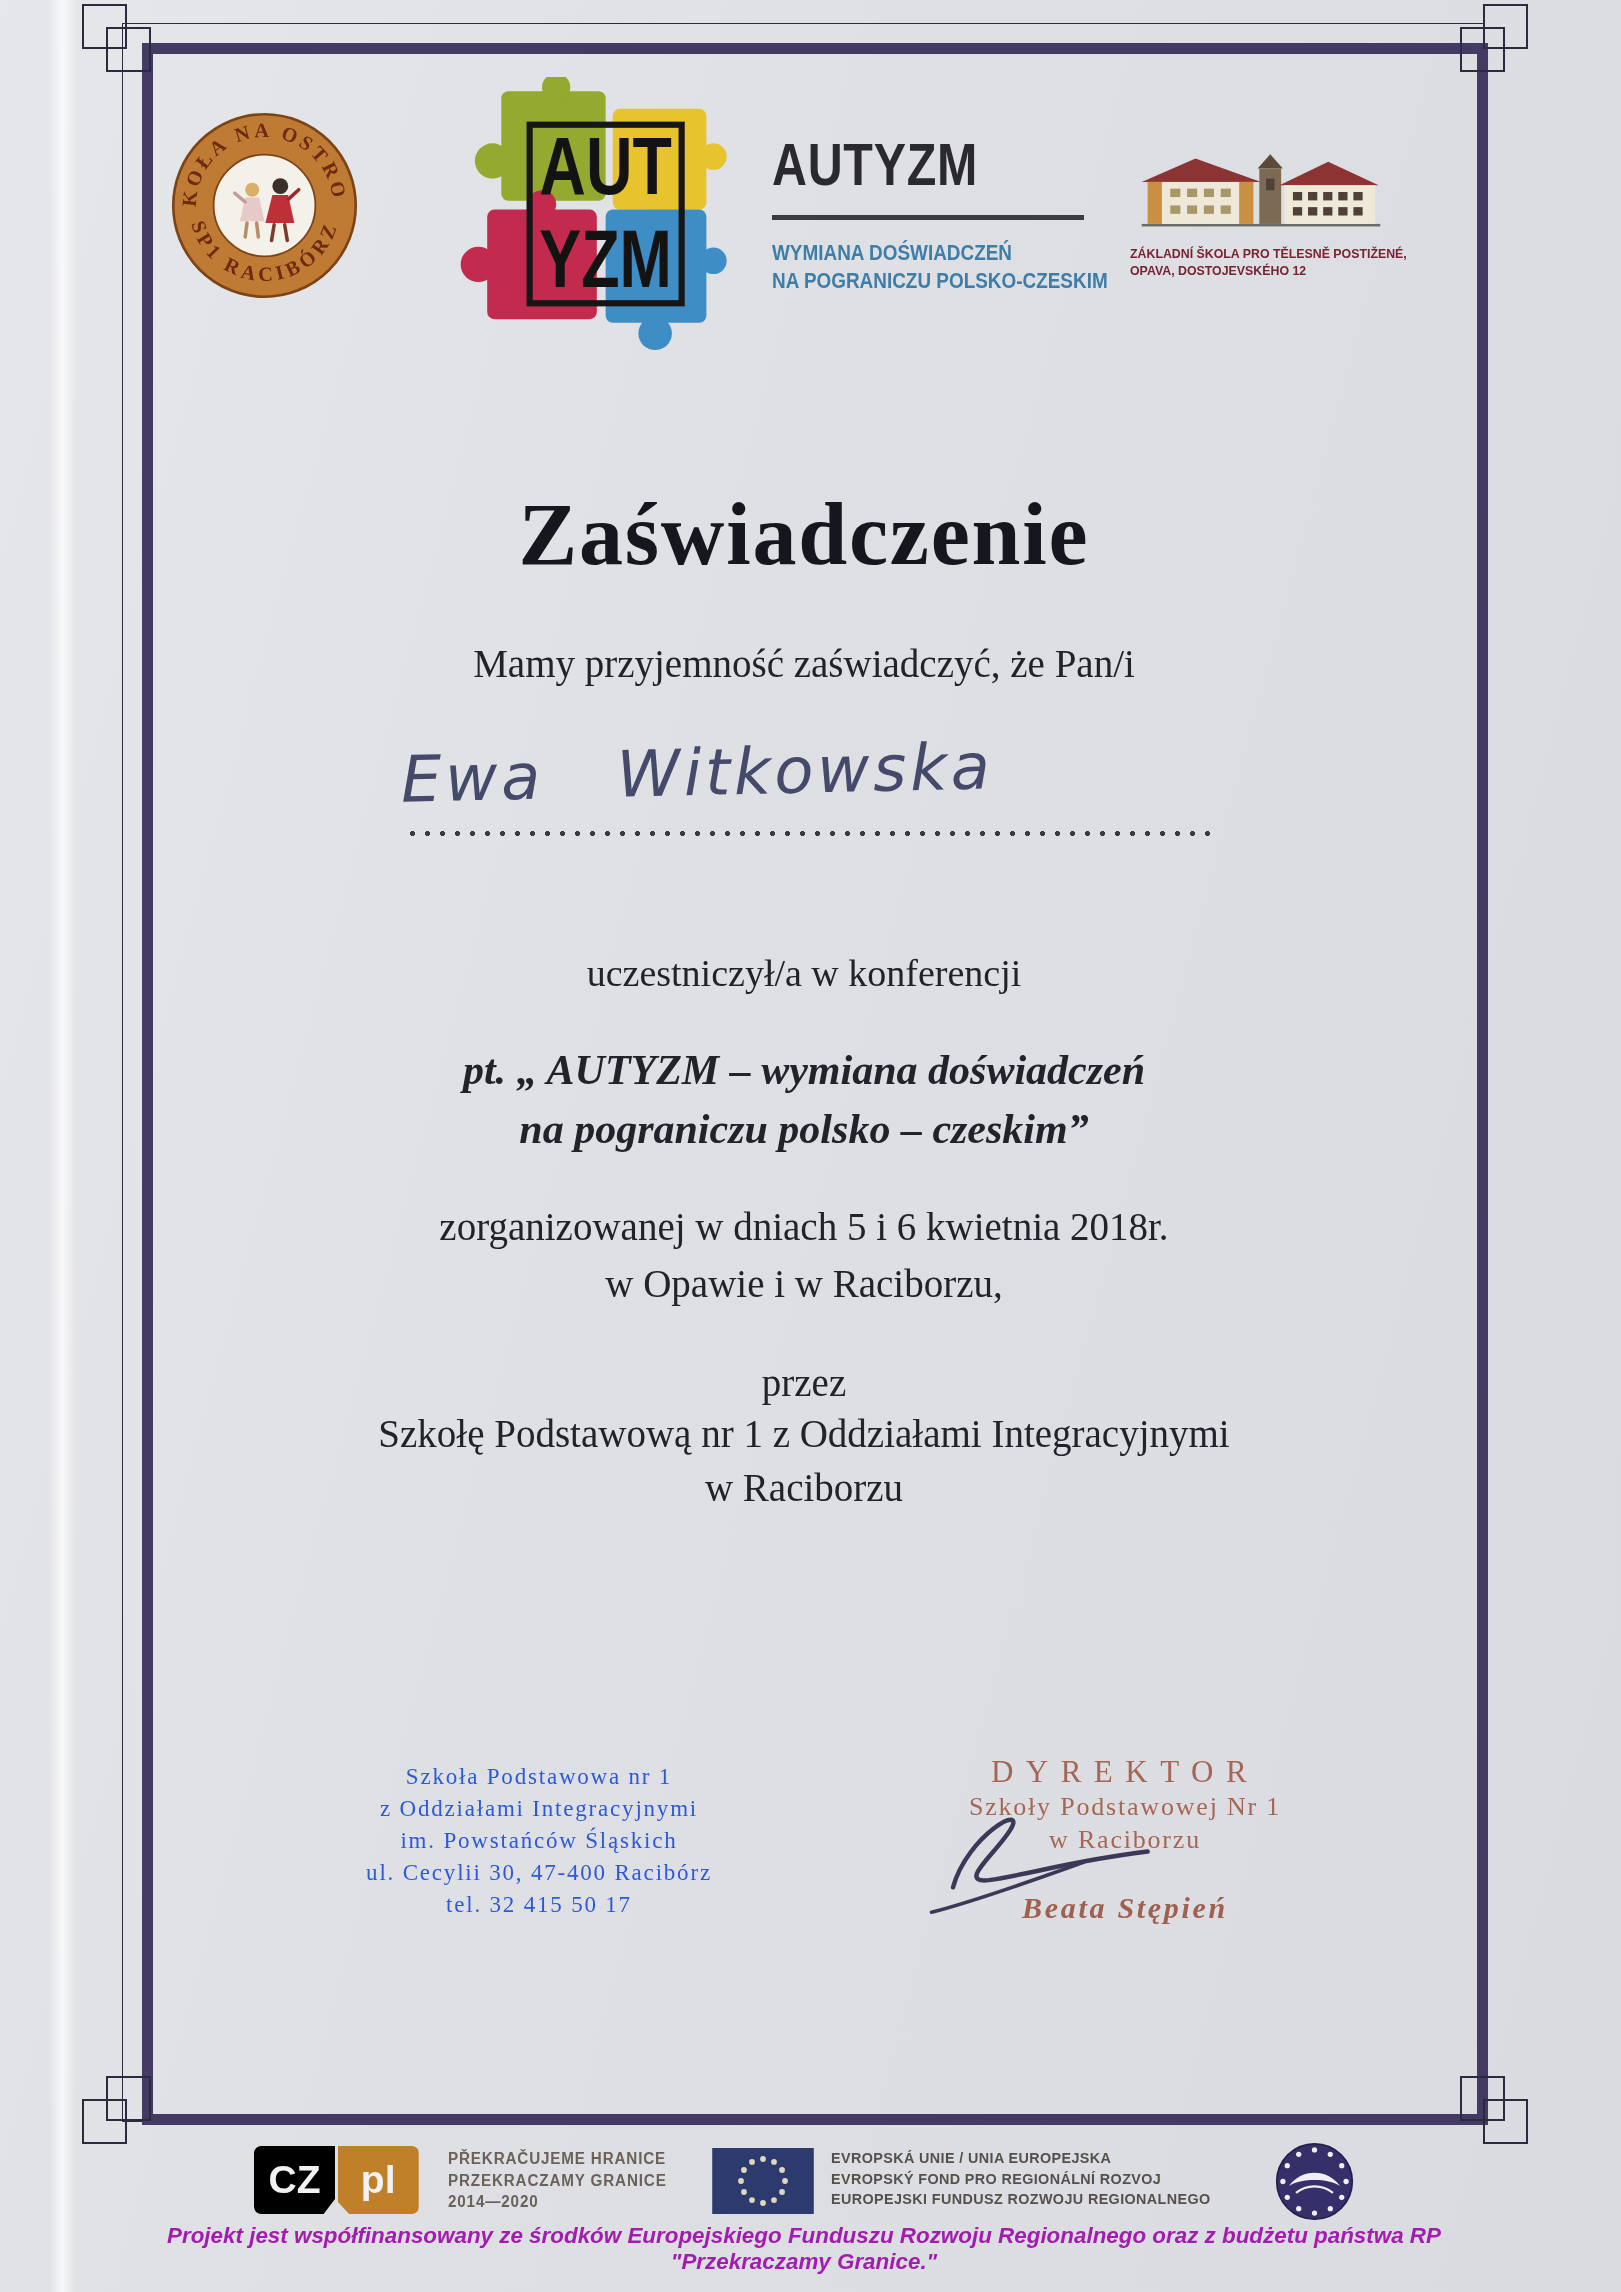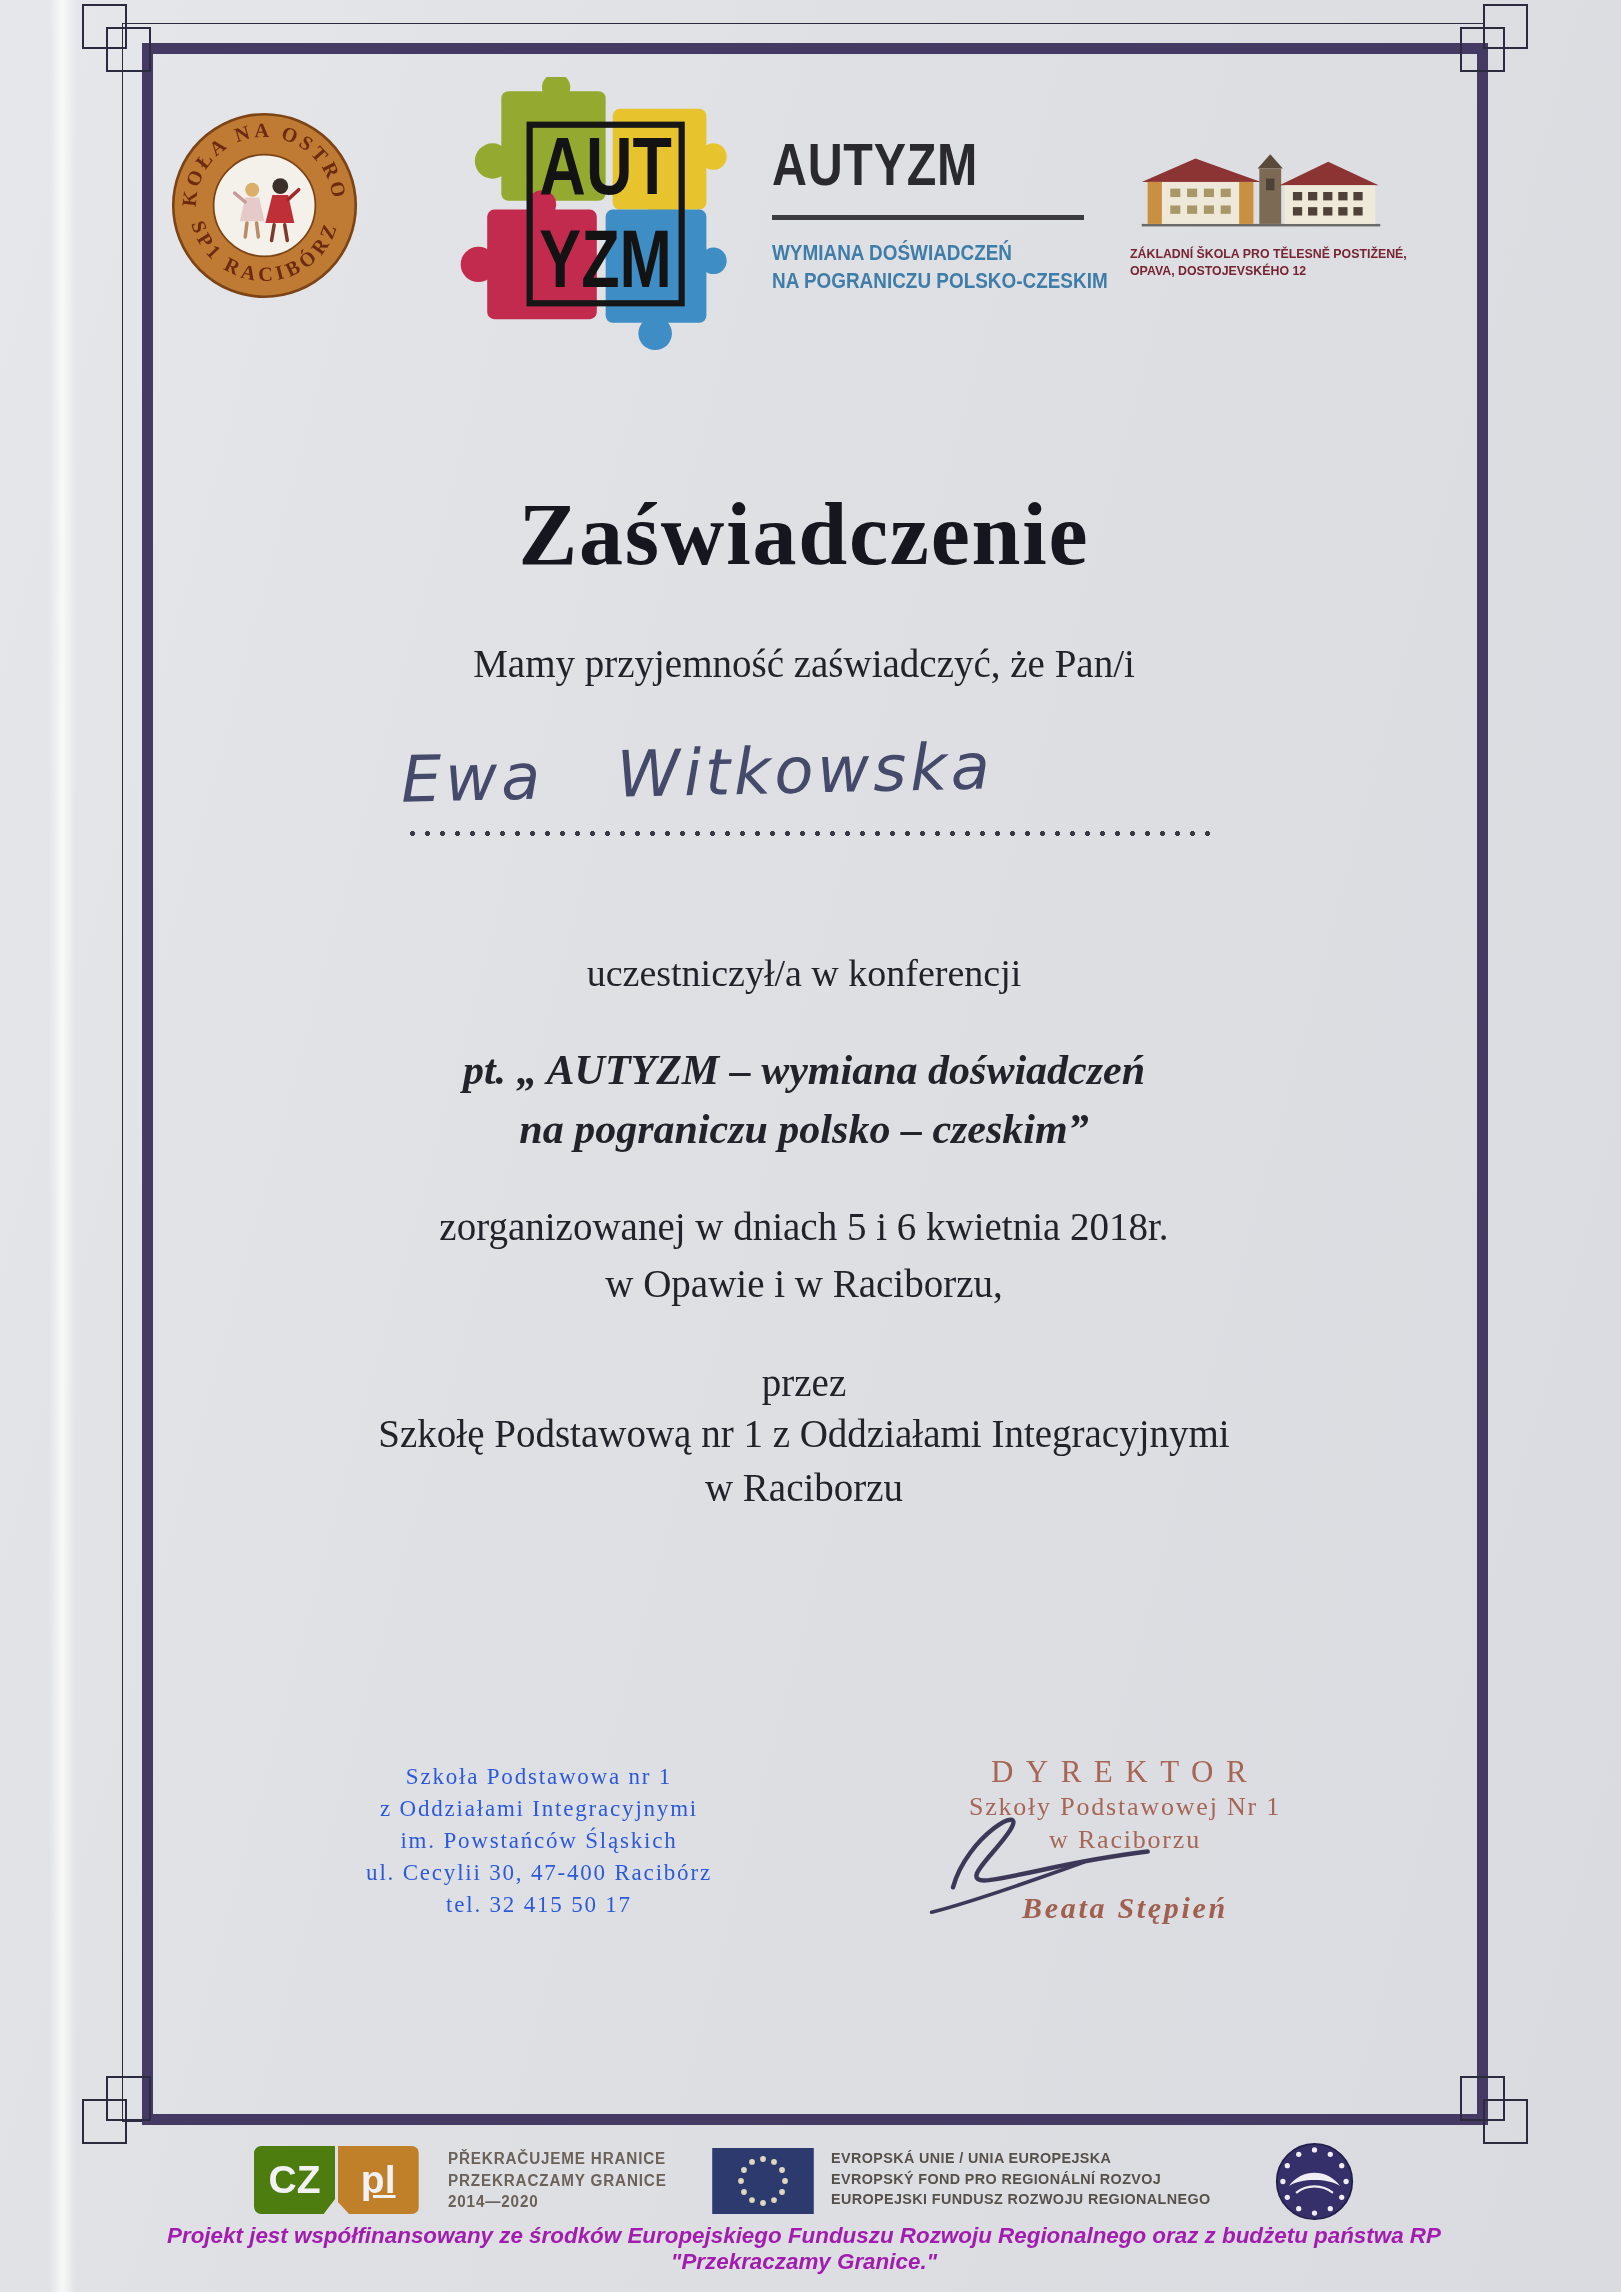--- a/index.html
+++ b/index.html
@@ -52,22 +52,22 @@
   .stamp-director{position:absolute;left:901px;top:1754px;width:448px;text-align:center;
     color:#a4604e;opacity:.95;}
   .dir-title{font-size:31px;letter-spacing:12.5px;}
   .dir-line{font-size:26px;line-height:33px;letter-spacing:1.8px;}
   .dir-name{margin-top:35px;font-size:30px;font-style:italic;font-weight:bold;letter-spacing:2.7px;color:#9c5a48;}
   .signature{position:absolute;left:922px;top:1798px;width:287px;height:125px;}
   
   .czpl{position:absolute;left:254px;top:2146px;display:flex;}
   .cz-box,.pl-box{width:81px;height:68px;display:flex;align-items:center;justify-content:center;
     font-family:"Liberation Sans",sans-serif;font-weight:bold;font-size:39px;color:#f2f2f4;}
-  .cz-box{background:#4d7c0f;border-radius:7.2px 0 0 7.2px;clip-path:polygon(0 0,100% 0,100% 78%,86% 100%,0 100%);}
-  .pl-box{background:#bf8029;margin-left:2.7px;border-radius:0 7.2px 7.2px 0;clip-path:polygon(0 0,100% 0,100% 100%,14% 100%,0 82%);text-decoration:underline;}
+  .cz-box{background:#000000;border-radius:7.2px 0 0 7.2px;clip-path:polygon(0 0,100% 0,100% 78%,86% 100%,0 100%);}
+  .pl-box{background:#bf8029;margin-left:2.7px;border-radius:0 7.2px 7.2px 0;clip-path:polygon(0 0,100% 0,100% 100%,14% 100%,0 82%);}
   .program-text{position:absolute;left:448px;top:2148px;font-family:"Liberation Sans",sans-serif;
     font-weight:bold;font-size:16px;line-height:21.5px;color:#6a6158;letter-spacing:0.9px;transform:scaleX(.95);transform-origin:left;white-space:nowrap;}
   .eu-flag{position:absolute;left:712px;top:2148px;width:102px;height:66px;}
   .eu-text{position:absolute;left:831px;top:2148px;font-family:"Liberation Sans",sans-serif;
     font-weight:bold;font-size:14.8px;line-height:20.6px;color:#55504a;letter-spacing:0.4px;transform:scaleX(.97);transform-origin:left;white-space:nowrap;}
   .silesia{position:absolute;left:1275px;top:2142px;width:79px;height:79px;}
   .disclaimer{position:absolute;left:142px;top:2223px;width:1324px;text-align:center;
     font-family:"Liberation Sans",sans-serif;font-style:italic;font-weight:bold;font-size:22.4px;color:#a21caf;}
 </style>
 </head>

